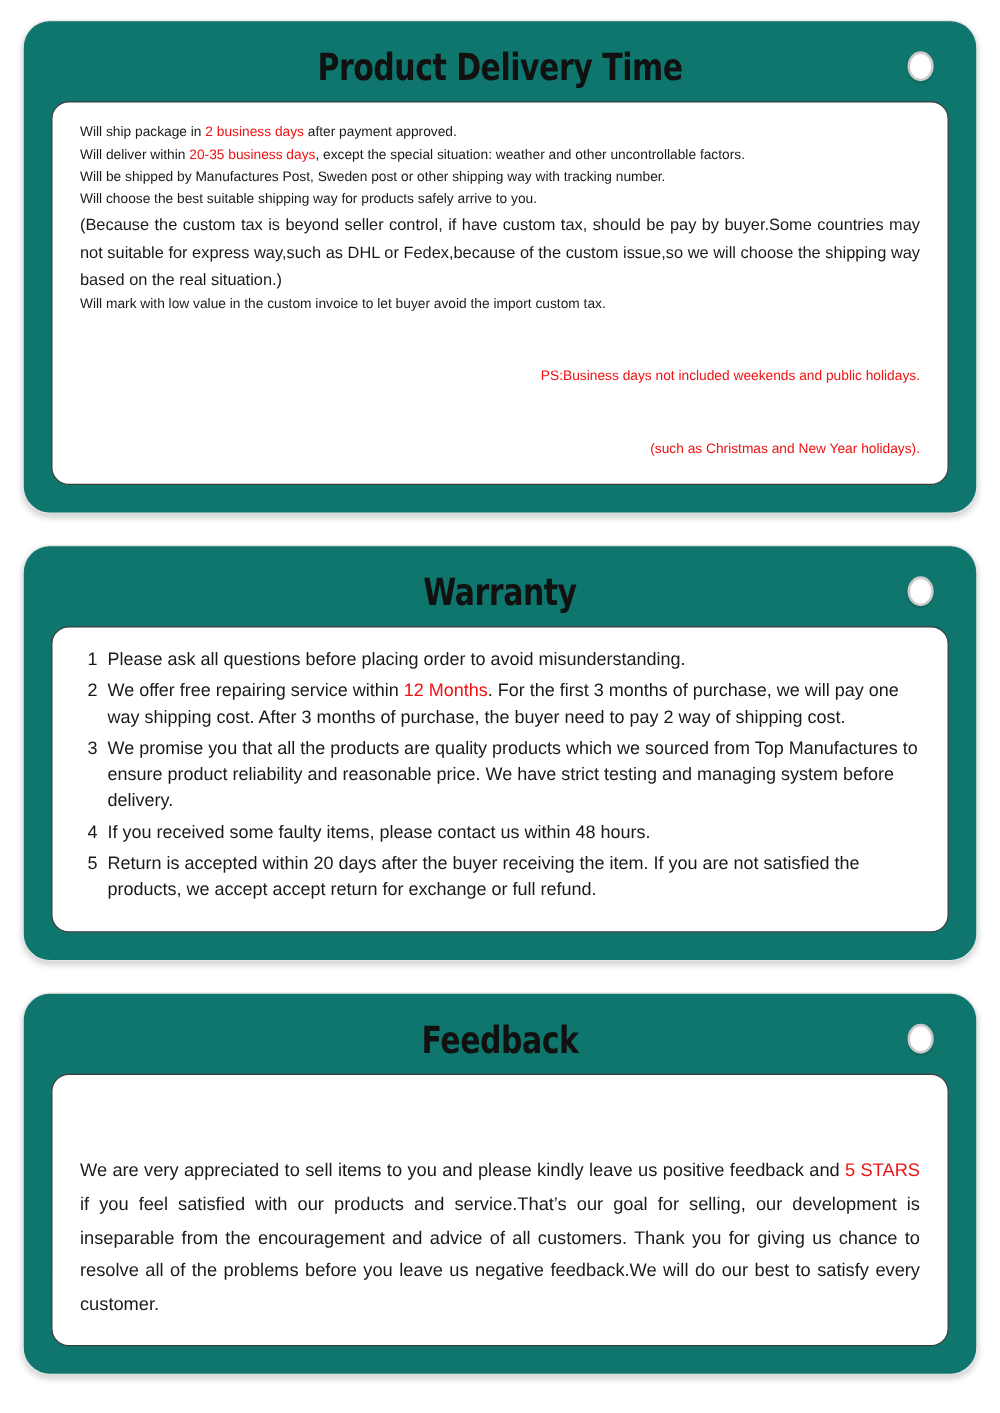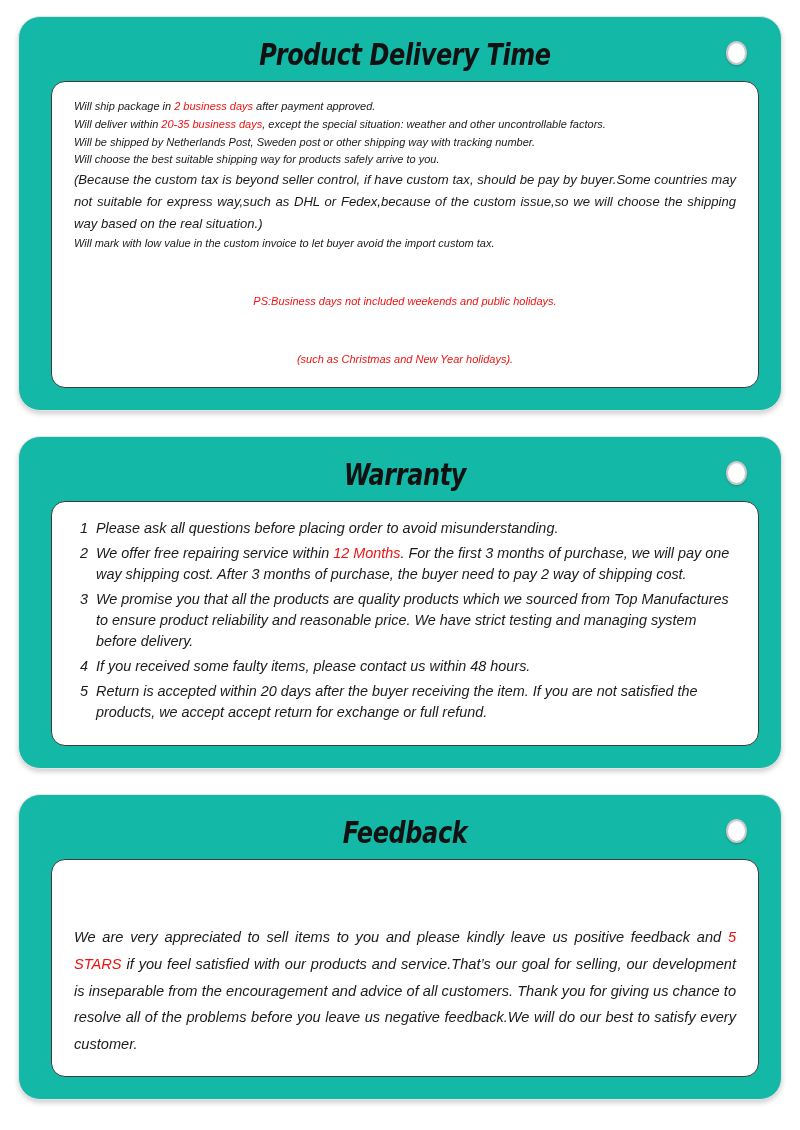--- a/index.html
+++ b/index.html
@@ -19,27 +19,26 @@
     height: 1130px;
     box-sizing: border-box;
     padding: 16px 18px 0 18px;
     background: #ffffff;
   }
 
   
   .card {
     position: relative;
     box-sizing: border-box;
-    background: #14b8a6;
+    background: #0f766e;
     border: 1px solid #e4e4e4;
     border-radius: 22px;
     box-shadow: 0 3px 5px rgba(0,0,0,0.18);
-    padding: 12px 22px 22px 32px;
+    padding: 12px 22px 22px 22px;
     margin-bottom: 25px;
-    font-style: italic;
   }
 
   
   .card-head {
     position: relative;
     height: 52px;
   }
   .card-title {
     text-align: center;
     font-family: "DejaVu Sans", sans-serif;
@@ -83,21 +82,21 @@
     text-align: justify;
     text-justify: inter-word;
     margin: 0;
   }
   .ptext.small {
     font-size: 13.1px;
     line-height: 1.68;
   }
   .ptext.red {
     color: #ee1212;
-    text-align: center;
+    text-align: right;
     margin-top: 40px;
   }
   .red { color: #ee1212; }
 
   .gap-top { margin-top: 14px; }
 
   
   .num-list {
     list-style: none;
     margin: 0;
@@ -138,21 +137,21 @@
       <div class="card-title">Product Delivery Time</div>
       <div class="ring-icon"></div>
     </div>
     <div class="panel">
       <p class="ptext">
         <span>Will ship package in </span><span class="red">2 business days</span><span> after payment approved.</span>
       </p>
       <p class="ptext">
         <span>Will deliver within </span><span class="red">20-35 business days</span><span>, except the special situation: weather and other uncontrollable factors.</span>
       </p>
-      <p class="ptext">Will be shipped by Netherlands Post, Sweden post or other shipping way with tracking number.</p>
+      <p class="ptext">Will be shipped by Manufactures Post, Sweden post or other shipping way with tracking number.</p>
       <p class="ptext">Will choose the best suitable shipping way for products safely arrive to you.</p>
       <p class="ptext small">(Because the custom tax is beyond seller control, if have custom tax, should be pay by buyer.Some countries may not suitable for express way,such as DHL or Fedex,because of the custom issue,so we will choose the shipping way based on the real situation.)</p>
       <p class="ptext">Will mark with low value in the custom invoice to let buyer avoid the import custom tax.</p>
       <p class="ptext red gap-top">PS:Business days not included weekends and public holidays.</p>
       <p class="ptext red">(such as Christmas and New Year holidays).</p>
     </div>
   </div>
 
   <div class="card">
     <div class="card-head">

